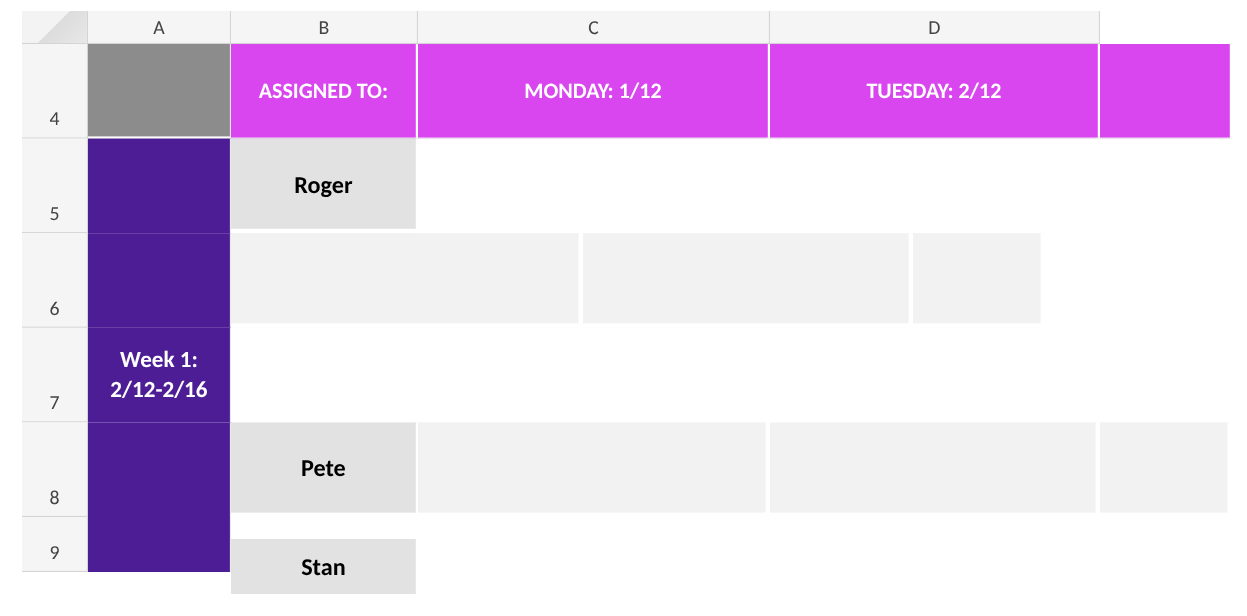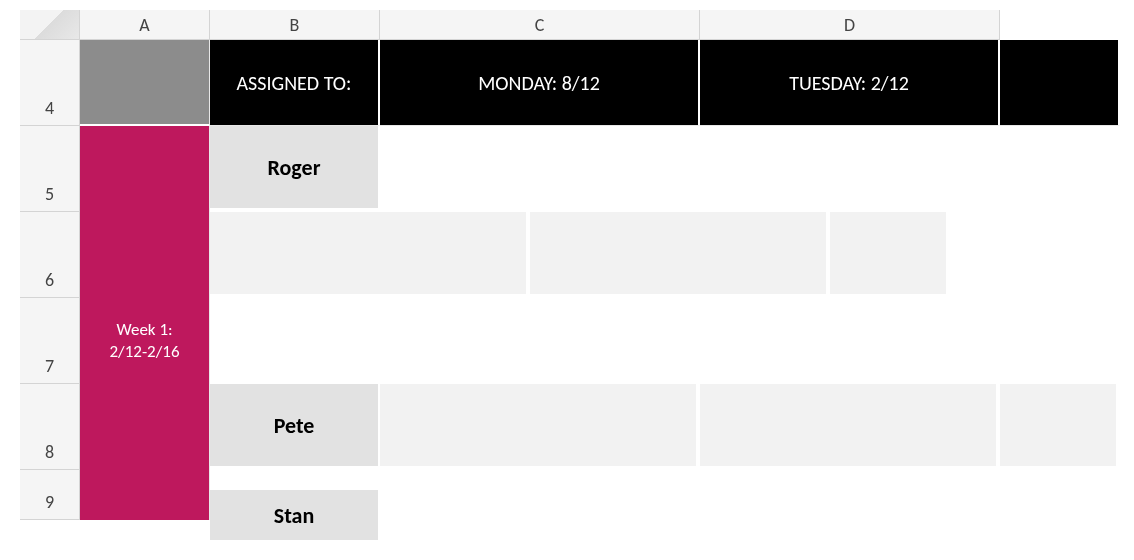--- a/index.html
+++ b/index.html
@@ -80,34 +80,34 @@
     .cell {
       border-right: 1px solid #e8e8e8;
       border-bottom: 1px solid #e8e8e8;
       display: flex;
       align-items: center;
       justify-content: center;
       font-size: 20px;
       overflow: hidden;
     }
     .cell.header-blue {
-      background: #000000;
+      background: #d946ef;
       color: #ffffff;
-      font-weight: normal;
+      font-weight: bold;
       border-right: 2px solid #ffffff;
     }
     .cell.header-gray {
       background: #8c8c8c;
       border-bottom: 2px solid #ffffff;
     }
     .cell.week-label {
-      background: #be185d;
+      background: #4c1d95;
       color: #ffffff;
-      font-weight: 400;
-      font-size: 17px;
+      font-weight: 700;
+      font-size: 21px;
       text-align: center;
       line-height: 1.3;
       border-bottom: none;
     }
     .cell.name {
       background: #e2e2e2;
       font-weight: bold;
       color: #000;
       font-size: 22px;
       border-bottom: 4px solid #ffffff;
@@ -156,21 +156,21 @@
     <div class="row-header r7">7</div>
     <div class="row-header r8">8</div>
     <div class="row-header r9">9</div>
   </div>
 
   <div class="grid">
 
     <div class="grid-row">
       <div class="cell header-gray col-A r4"></div>
       <div class="cell header-blue col-B r4">ASSIGNED TO:</div>
-      <div class="cell header-blue col-C r4">MONDAY: 8/12</div>
+      <div class="cell header-blue col-C r4">MONDAY: 1/12</div>
       <div class="cell header-blue col-D r4">TUESDAY: 2/12</div>
       <div class="cell header-blue col-E r4"></div>
     </div>
 
     <div class="grid-row">
       <div class="cell week-label col-A r5" style="border-bottom:none;"></div>
       <div class="cell name col-B r5">Roger</div>
       <div class="cell data-light col-C r5"></div>
       <div class="cell data-light col-D r5"></div>
       <div class="cell data-light col-E r5"></div>

